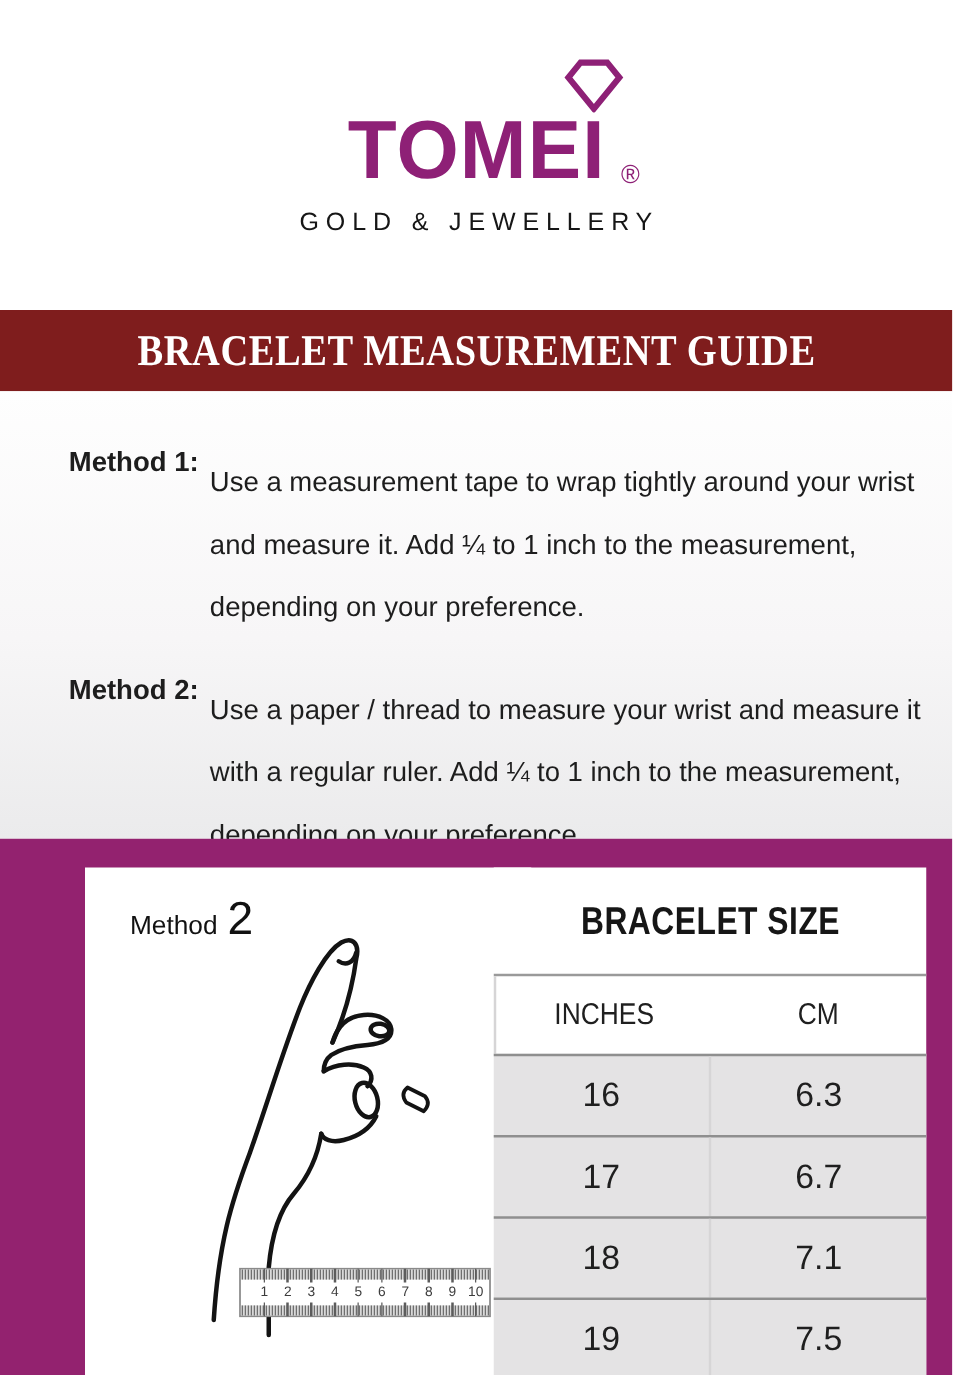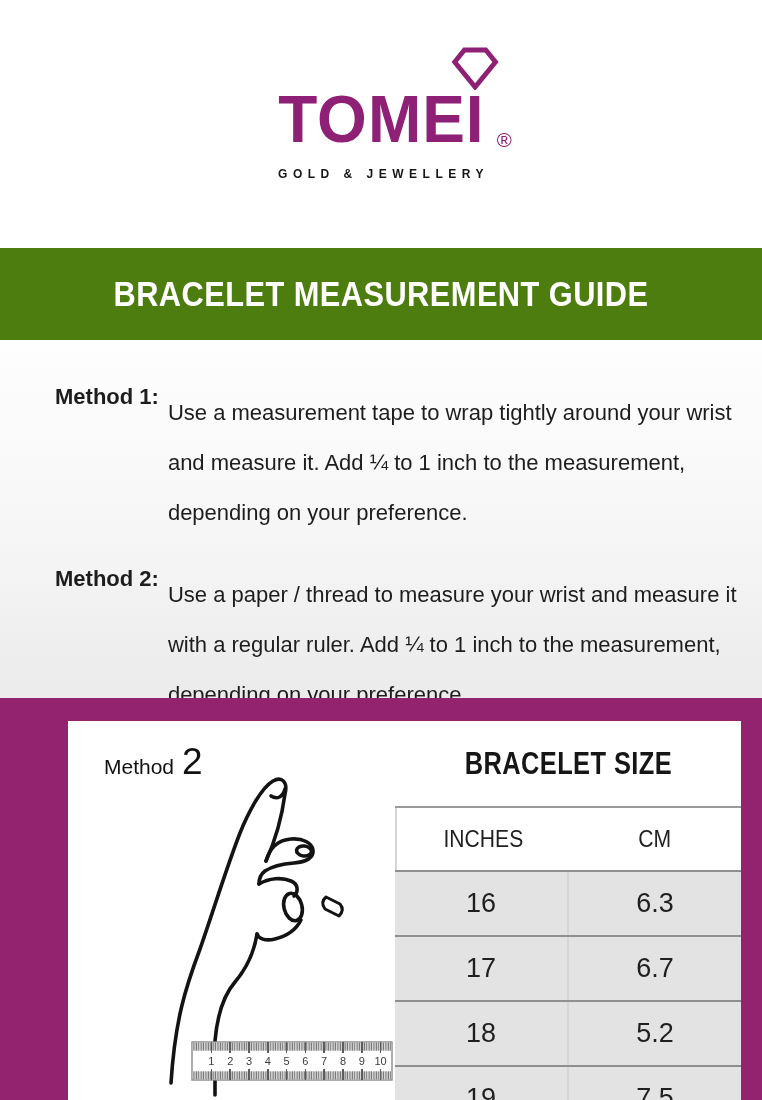--- a/index.html
+++ b/index.html
@@ -18,27 +18,27 @@
     font-size:66px;font-weight:bold;letter-spacing:1px;line-height:1;
     color:#8e2076;transform:scaleX(0.97);
   }
   .i-wrap{position:relative;display:inline-block;}
   .diamond-svg{position:absolute;left:50%;transform:translateX(-50%);top:-40px;}
   .reg-mark{
     position:absolute;right:-28px;bottom:2px;
     font-size:21px;font-weight:normal;letter-spacing:0;
   }
   .tagline{
-    margin-top:15px;font-size:12px;font-weight:bold;letter-spacing:5.5px;
+    margin-top:15px;font-size:20px;font-weight:normal;letter-spacing:5.5px;
     color:#161616;padding-left:5px;
   }
 
   
   .banner{
-    height:92px;background:#4d7c0f;display:flex;align-items:center;justify-content:center;
+    height:65px;background:#7f1d1d;display:flex;align-items:center;justify-content:center;font-family:Liberation Serif, serif;
   }
   .banner-title{
     color:#ffffff;font-size:35px;font-weight:bold;letter-spacing:0.5px;
     display:inline-block;transform:scaleX(0.88);white-space:nowrap;
   }
 
   
   .methods-section{
     height:358px;box-sizing:border-box;padding:40px 0 0 55px;
     background:linear-gradient(180deg,#fefefe 0%,#f7f6f7 55%,#ebebec 100%);
@@ -219,21 +219,21 @@
         <div class="t-row">
           <div class="t-cell">16</div>
           <div class="t-cell col-sep">6.3</div>
         </div>
         <div class="t-row">
           <div class="t-cell">17</div>
           <div class="t-cell col-sep">6.7</div>
         </div>
         <div class="t-row">
           <div class="t-cell">18</div>
-          <div class="t-cell col-sep">5.2</div>
+          <div class="t-cell col-sep">7.1</div>
         </div>
         <div class="t-row">
           <div class="t-cell">19</div>
           <div class="t-cell col-sep">7.5</div>
         </div>
       </div>
     </div>
 
   </div>
 </div>

